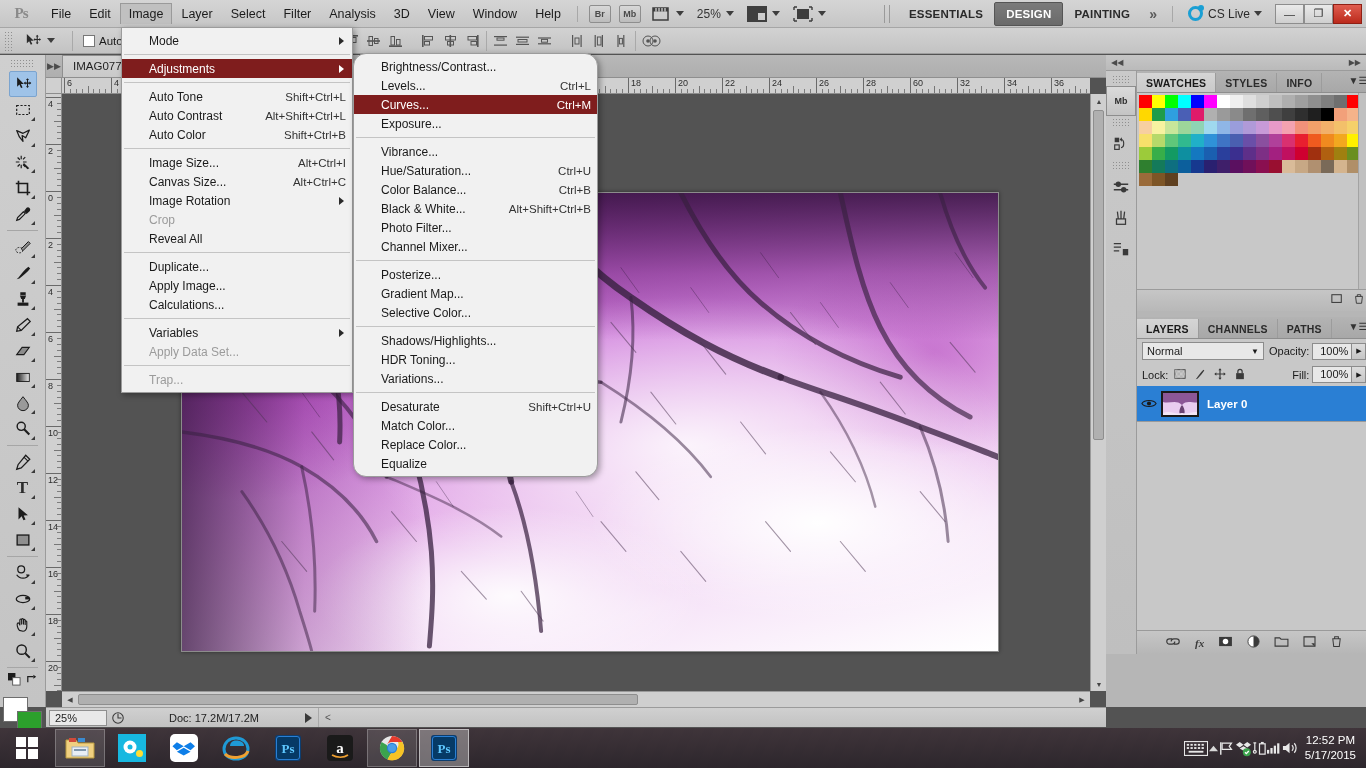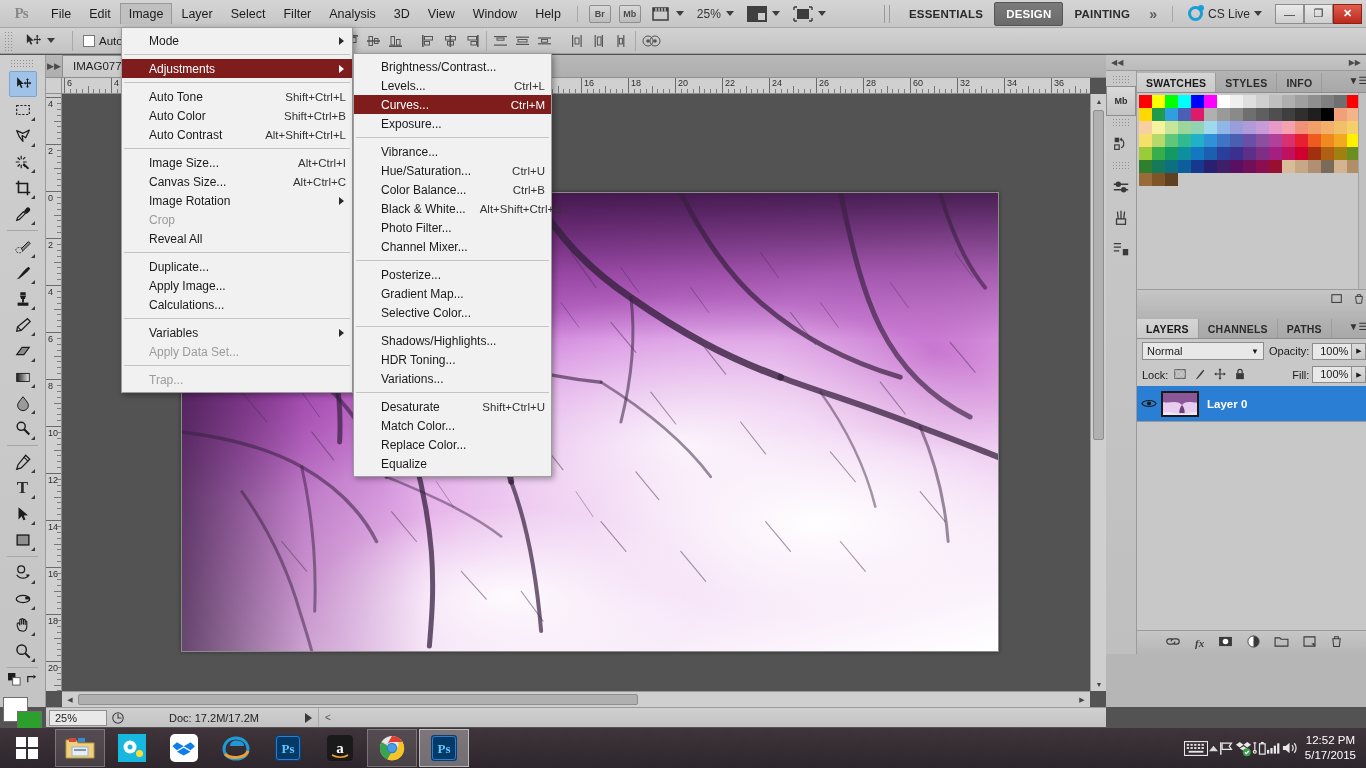--- a/index.html
+++ b/index.html
@@ -282,21 +282,21 @@
     display: flex; align-items: center; justify-content: center; gap: 14px; font-size: 11px; color:#3a3a3a;
   }
 
   
   .dropdown {
     position: absolute; background: #f1f1f1; border: 1px solid #9c9c9c;
     box-shadow: 2px 2px 6px rgba(0,0,0,.35); z-index: 80; padding: 3px 0;
     font-size: 12px;
   }
   #image-menu { left: 121px; top: 27px; width: 232px; }
-  #adjust-menu { left: 353px; top: 53px; width: 199px; }
+  #adjust-menu { left: 353px; top: 53px; width: 245px; border-radius: 13px; }
   .mrow { display: flex; align-items: center; height: 19px; padding: 0 6px 0 27px; position: relative; white-space: nowrap; }
   .mrow .lbl { flex: 1; }
   .mrow .acc { color: #333; font-size: 11.5px; padding-left: 14px; }
   .mrow.disabled .lbl, .mrow.disabled .acc { color: #9b9b9b; }
   .mrow.hl { background: #7f1d1d; color: #fff; }
   .mrow.hl .acc { color: #fff; }
   .msep { height: 1px; background: #c4c4c4; margin: 4px 2px; }
   .arrow-r {
     position: absolute; right: 8px; top: 6px;
     width: 0; height: 0; border-top: 4px solid transparent; border-bottom: 4px solid transparent;
@@ -1316,26 +1316,26 @@
       <div class="mrow hl">
         <span class="lbl">Adjustments</span>
         <span class="arrow-r"></span>
       </div>
       <div class="msep"></div>
       <div class="mrow">
         <span class="lbl">Auto Tone</span>
         <span class="acc">Shift+Ctrl+L</span>
       </div>
       <div class="mrow">
+        <span class="lbl">Auto Contrast</span>
+        <span class="acc">Alt+Shift+Ctrl+L</span>
+      </div>
+      <div class="mrow">
         <span class="lbl">Auto Color</span>
         <span class="acc">Shift+Ctrl+B</span>
-      </div>
-      <div class="mrow">
-        <span class="lbl">Auto Contrast</span>
-        <span class="acc">Alt+Shift+Ctrl+L</span>
       </div>
       <div class="msep"></div>
       <div class="mrow">
         <span class="lbl">Image Size...</span>
         <span class="acc">Alt+Ctrl+I</span>
       </div>
       <div class="mrow">
         <span class="lbl">Canvas Size...</span>
         <span class="acc">Alt+Ctrl+C</span>
       </div>

